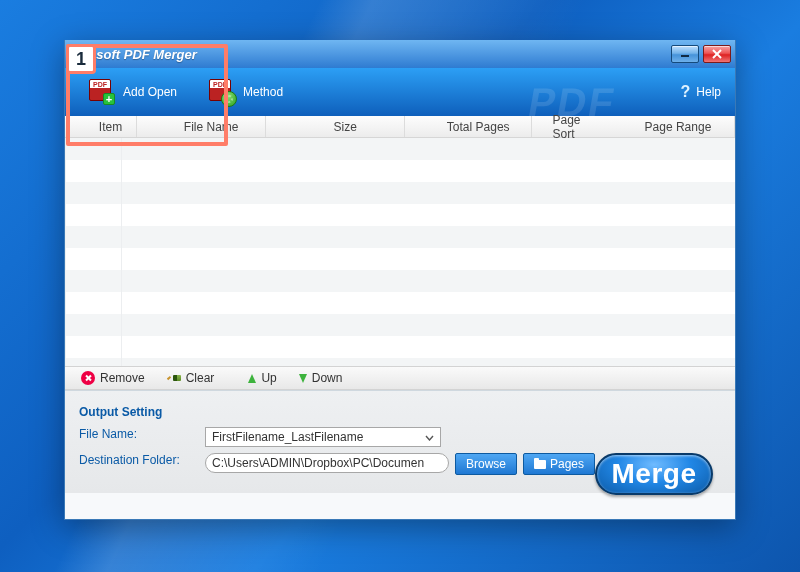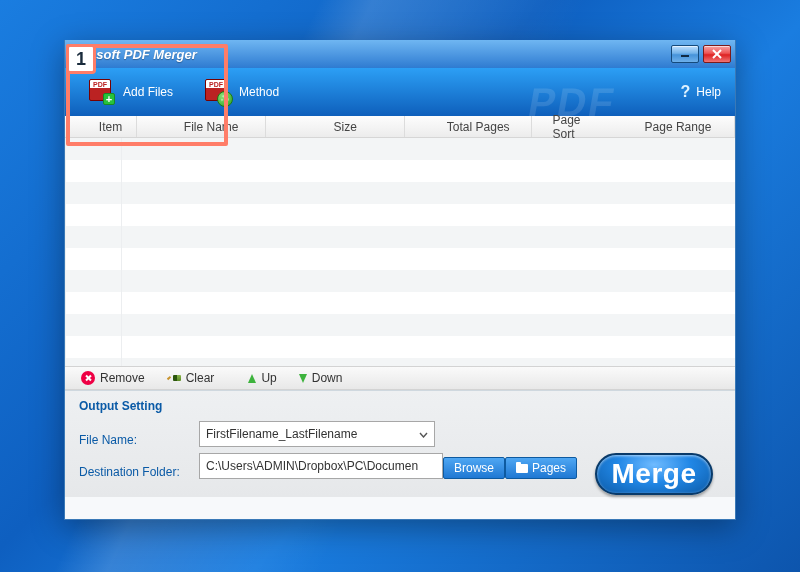--- a/index.html
+++ b/index.html
@@ -96,33 +96,33 @@
   .ic.remove::before { content:""; width:7px; height:2px; background:#fff; transform:rotate(45deg); position:absolute; }
   .ic.remove::after { content:""; width:7px; height:2px; background:#fff; transform:rotate(-45deg); position:absolute; }
   .lb-btn { position:relative; }
   .ic.broom::before { content:""; width:9px; height:2px; background:#c8932e; transform:rotate(-40deg); display:block; }
   .ic.broom::after { content:""; width:8px; height:6px; margin-left:2px; border-left:4px solid #2b560d; border-bottom:0; background:linear-gradient(#8bb54d,#5a8a24); display:block; border-radius:1px; }
   .arrow { width:0; height:0; border-left:4px solid transparent; border-right:4px solid transparent; }
   .arrow.up { border-bottom:9px solid #3db33d; }
   .arrow.down { border-top:9px solid #3db33d; }
 
   .output {
-    padding:8px 14px 12px; border-top:1px solid #cfd8df;
+    padding:14px 14px 12px; border-top:1px solid #cfd8df;
     background: linear-gradient(#eef0f2, #e6e8ea);
   }
   .out-title { color:#0a5aa6; font-weight:700; margin-bottom:8px; }
-  .out-row { display:flex; align-items:flex-end; margin:6px 0; }
+  .out-row { display:flex; align-items:flex-start; gap:6px; margin:6px 0; }
   .out-label { width:120px; color:#0a5aa6; }
   .combo, .pathbox {
-    height:26px; border:1px solid #a7a7a7; background:#fff; padding:0 6px; font-size:12px;
+    height:20px; border:1px solid #a7a7a7; background:#fff; padding:0 6px; font-size:12px;
     display:flex; align-items:center; color:#333;
   }
   .combo { width:236px; justify-content:space-between; }
   .combo .chev { margin-left:8px; }
-  .pathbox { width:244px; overflow:hidden; white-space:nowrap; }
+  .pathbox { width:244px; overflow:hidden; white-space:nowrap;border-radius:10px; }
   .btn-small {
     height:22px; padding:0 10px; border:1px solid #0d5aa0;
     background: linear-gradient(#4fa7f3,#1f78d3); color:#fff; display:flex; align-items:center; gap:4px;
     font-size:12px; border-radius:2px; cursor:pointer;
   }
   .merge-btn {
     position:absolute; right:22px; bottom:24px; width:118px; height:42px;
     border-radius:21px; border:2px solid #093a69;
     background: radial-gradient(ellipse at 50% 25%, #6fbbff 0%, #2187e6 45%, #0c5aa6 100%);
     color:#fff; font-size:28px; font-weight:600; letter-spacing:0.5px;
@@ -169,21 +169,21 @@
 
     <div class="toolbar">
       <span class="watermark">PDF</span>
       <div class="tb-btn">
         <span class="tb-icon">
           <span class="pdf-chip">
               <span>PDF</span>
             </span>
           <span class="plus-badge">+</span>
         </span>
-        <span>Add Files</span>
+        <span>Add Open</span>
       </div>
       <div class="tb-btn" style="margin-left:14px">
         <span class="tb-icon">
           <span class="pdf-chip">
               <span>PDF</span>
             </span>
           <span class="gear-badge"></span>
         </span>
         <span>Method</span>
       </div>

